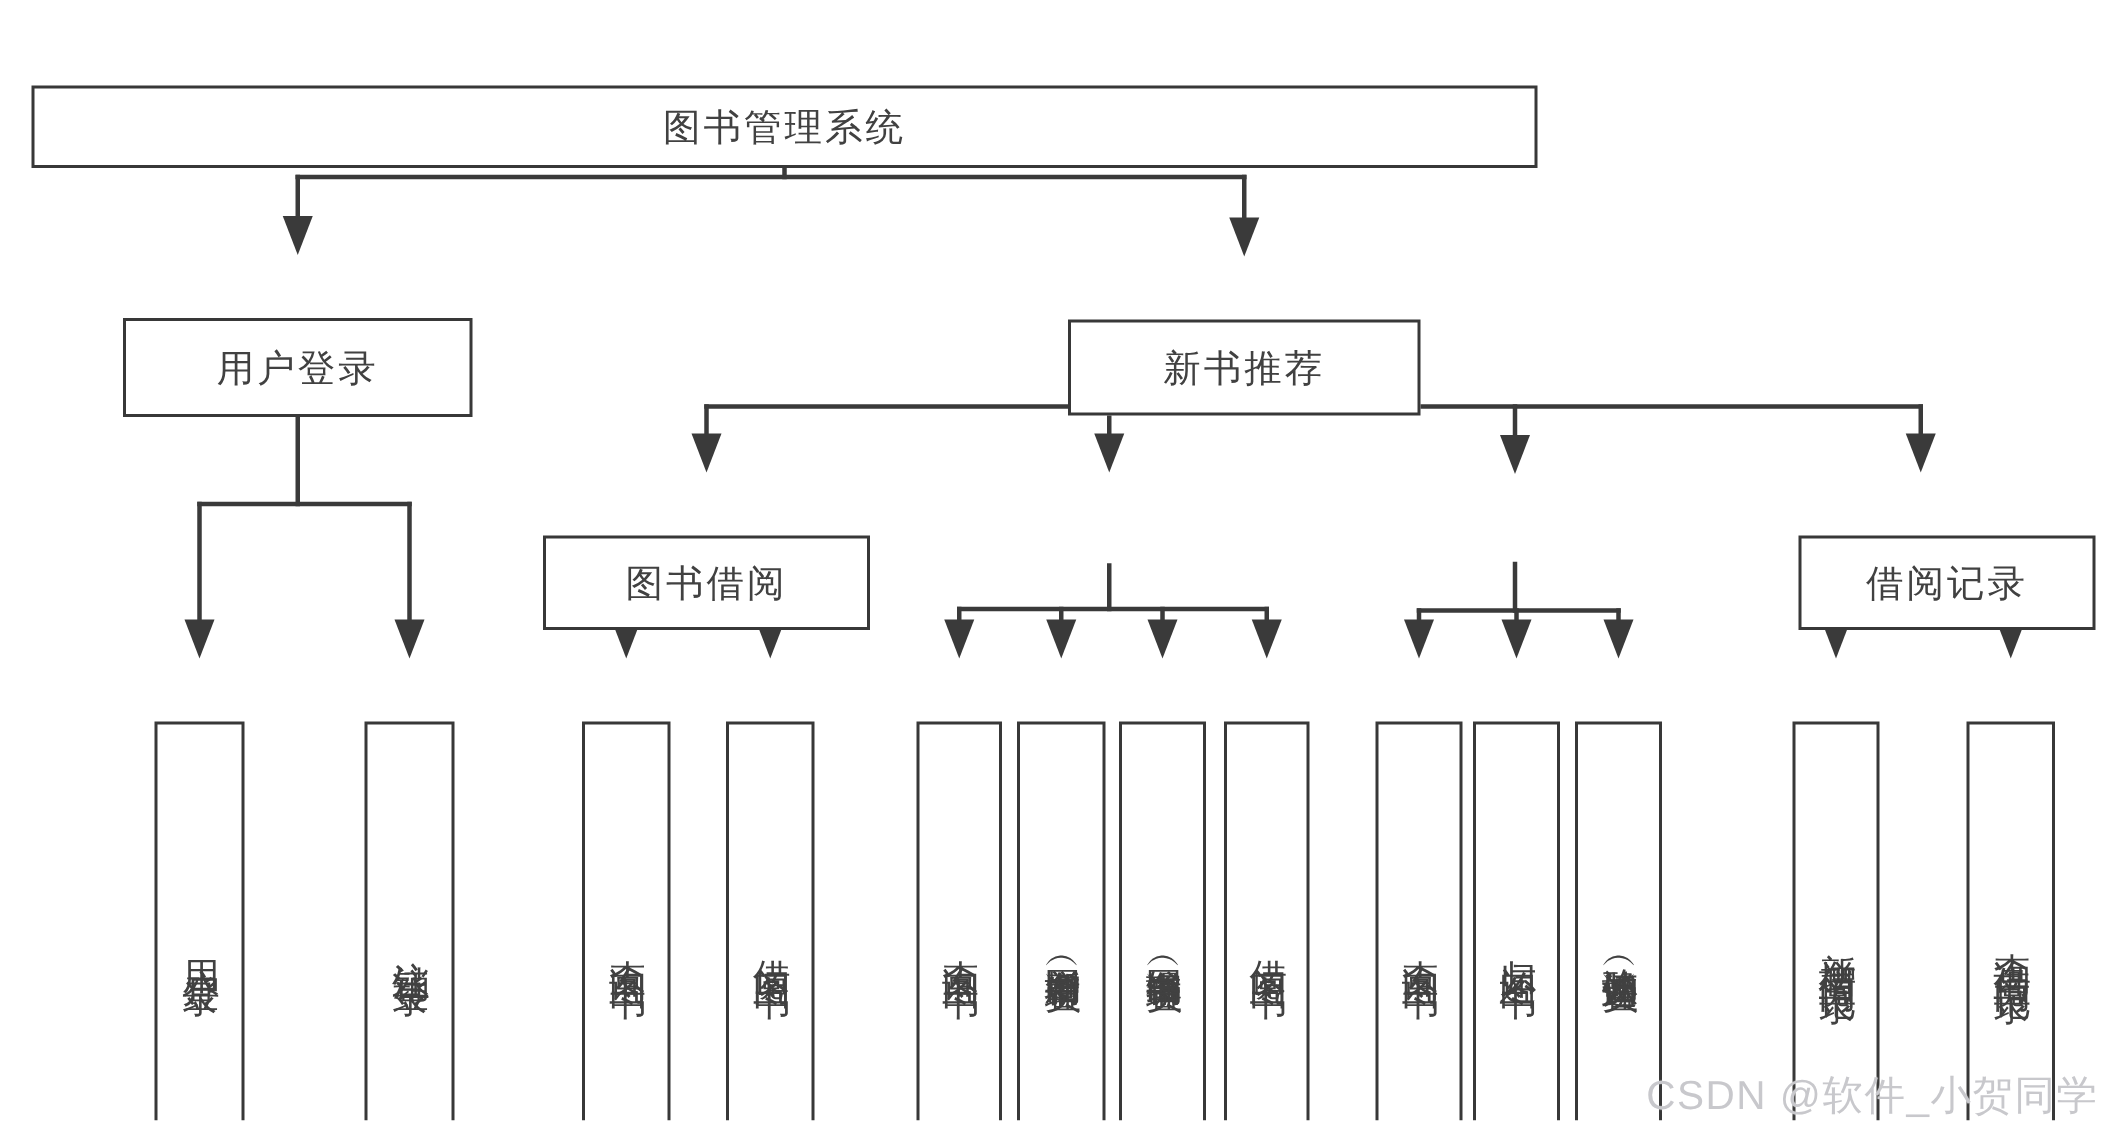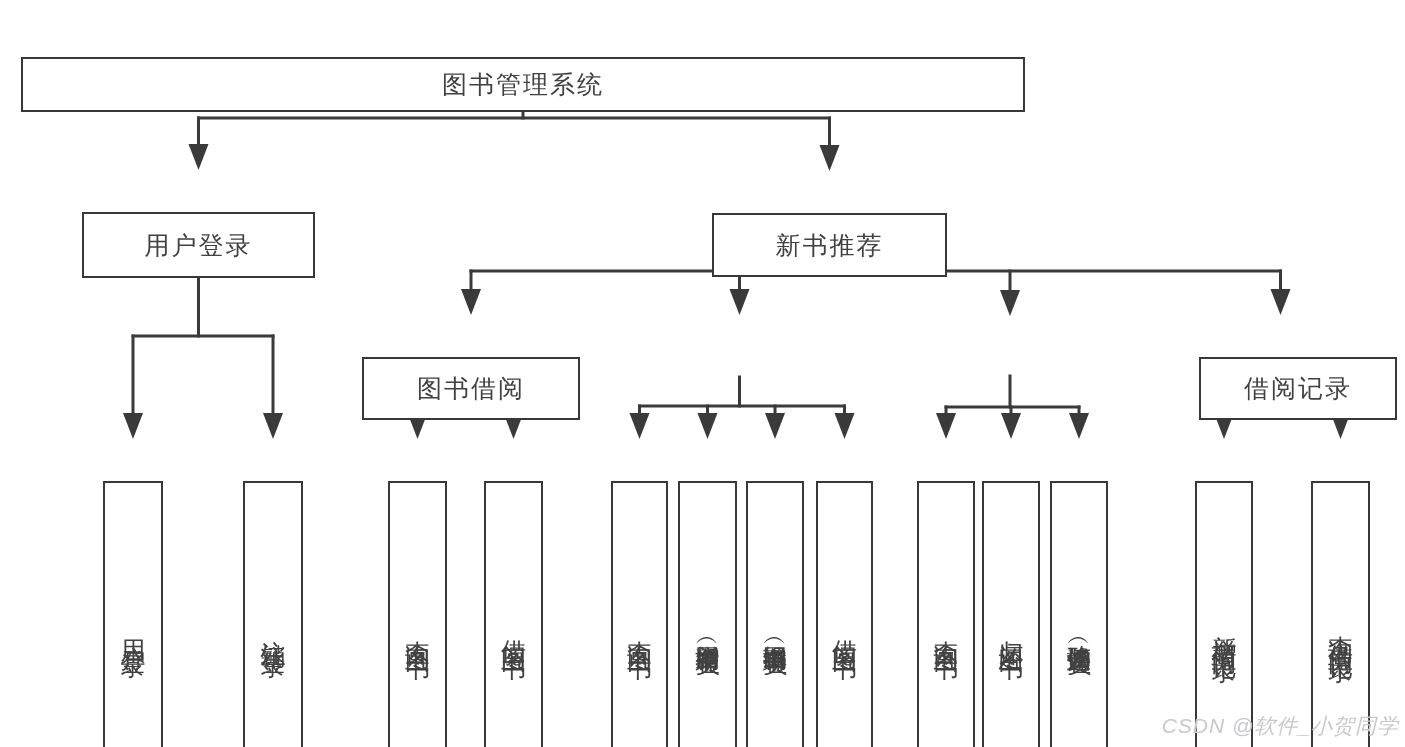--- a/index.html
+++ b/index.html
@@ -33,27 +33,26 @@
     line-height:1;
     letter-spacing:5px;
   }
   .node.v.long .lbl{
     font-size:24px;
     letter-spacing:1px;
   }
   .watermark{
     position:absolute;
     top:712px;right:6px;
-    font-size:21px;
+    font-size:27px;
     letter-spacing:1px;
     color:var(--wm,#c8c8cc);
     text-shadow:0 0 1px rgba(255,255,255,.8);
     white-space:nowrap;
     z-index:5;
-    font-style:italic;
   }
 </style>
 </head>
 <body>
 
 <div id="stage">
   <svg id="wires" xmlns="http://www.w3.org/2000/svg" viewBox="0 0 1405 747">
       <line x1="523" y1="68" x2="523" y2="118" stroke="#3a3a3a" stroke-width="3" stroke-linecap="square"></line>
       <line x1="198.5" y1="118" x2="829.5" y2="118" stroke="#3a3a3a" stroke-width="3" stroke-linecap="square"></line>
       <line x1="198.5" y1="118" x2="198.5" y2="146" stroke="#3a3a3a" stroke-width="3" stroke-linecap="square"></line>

